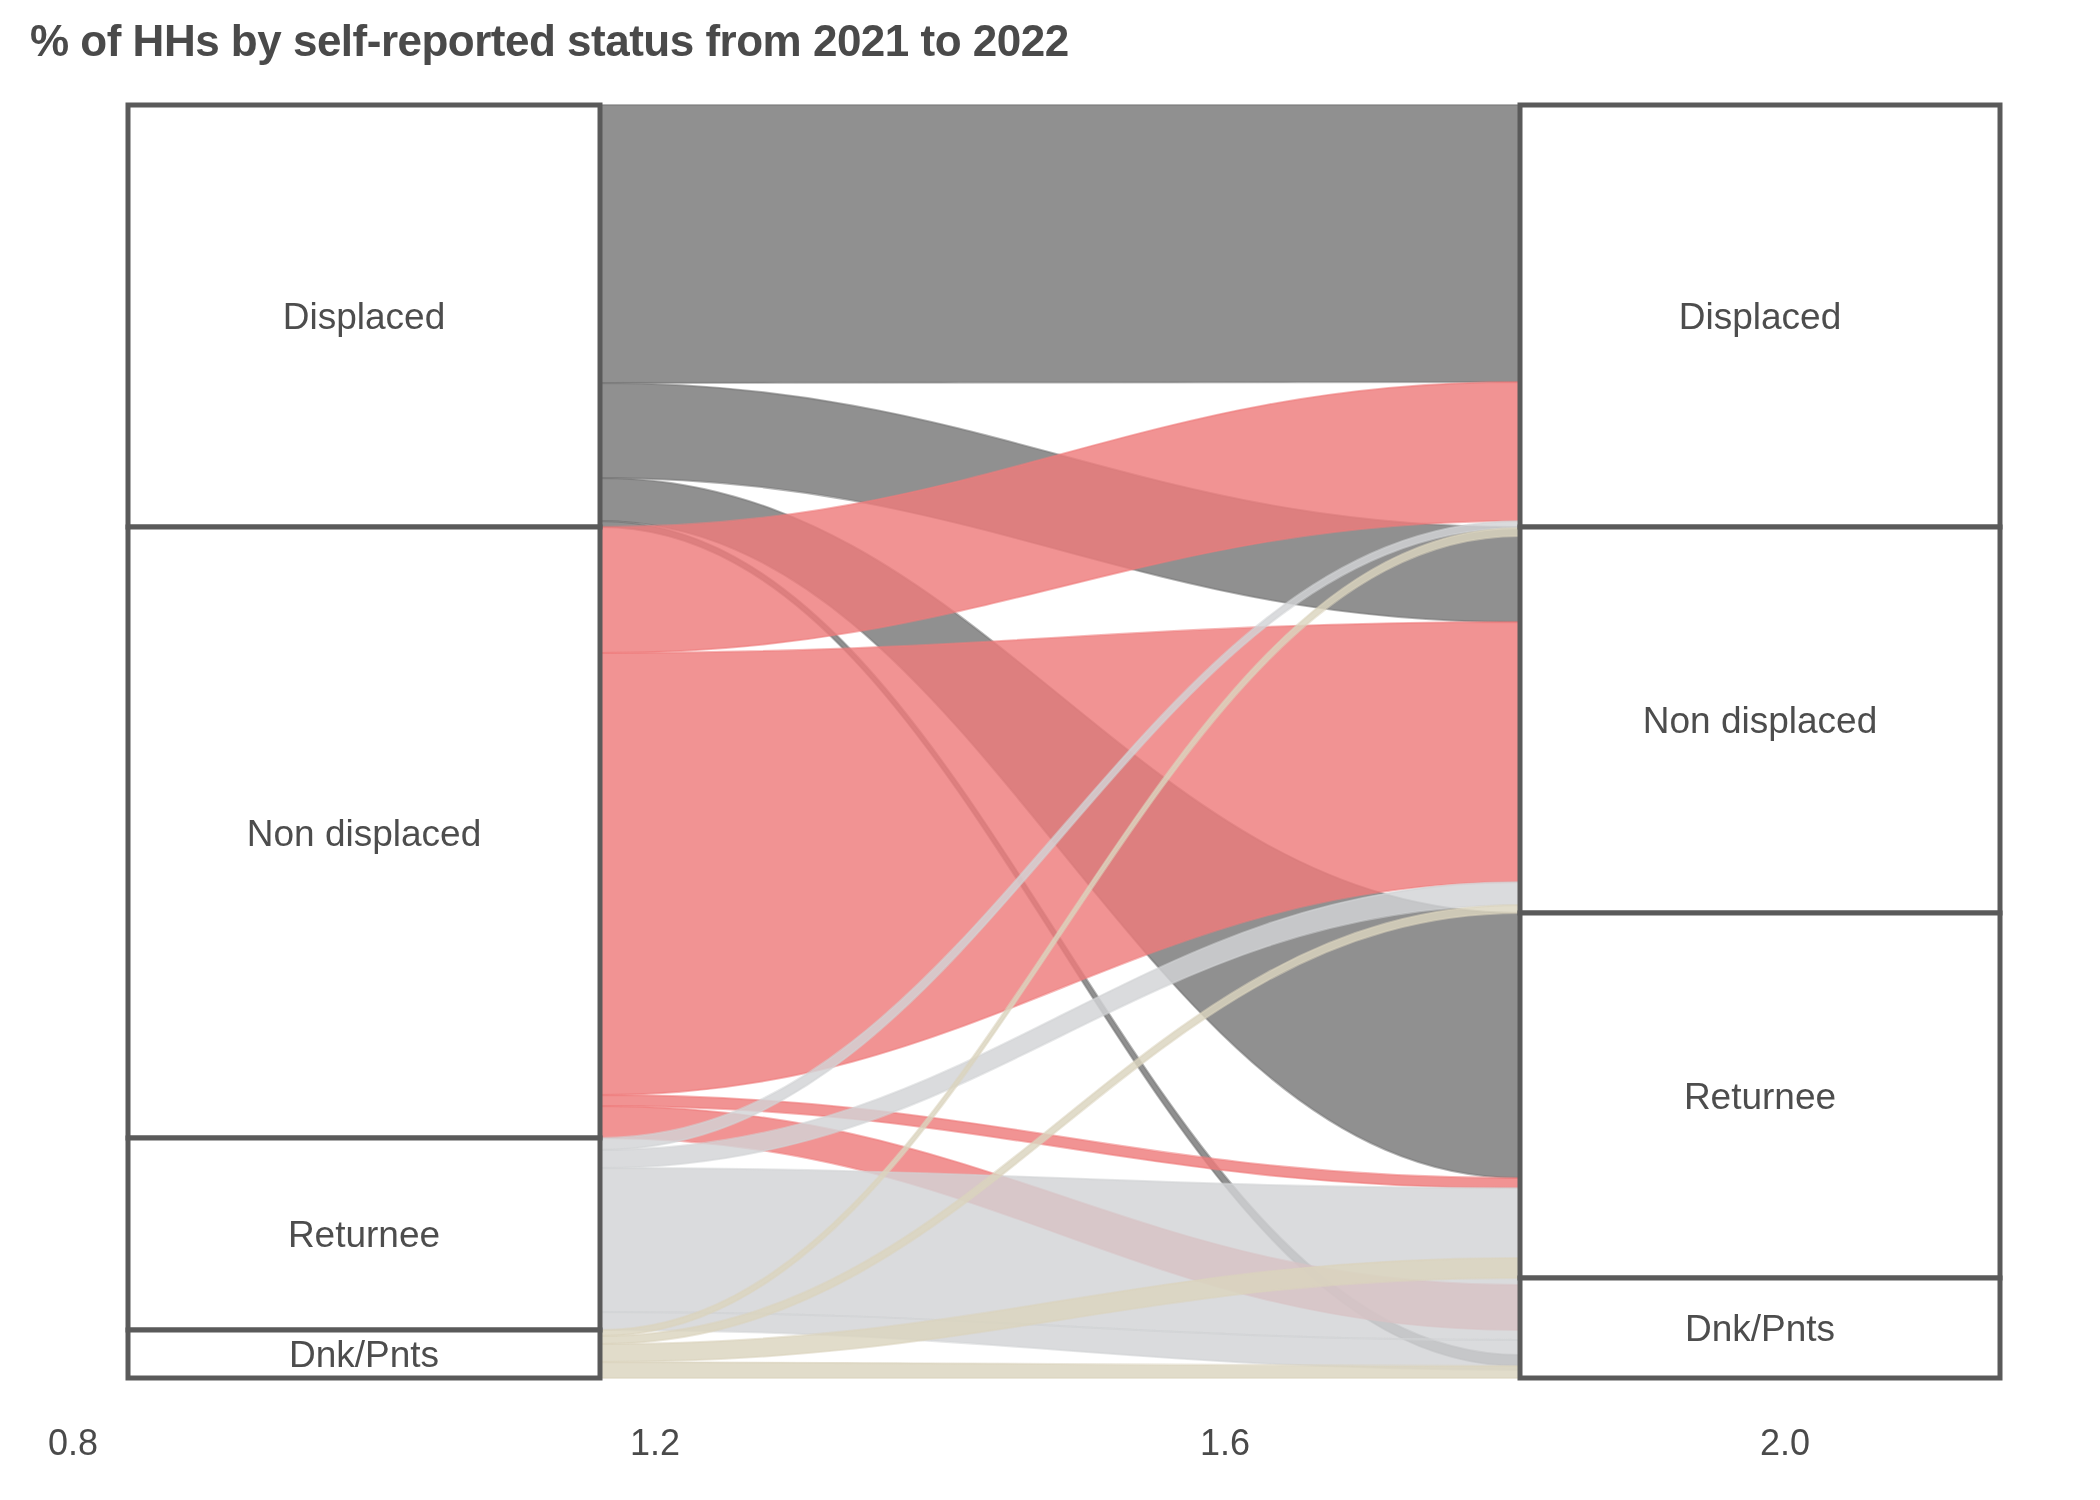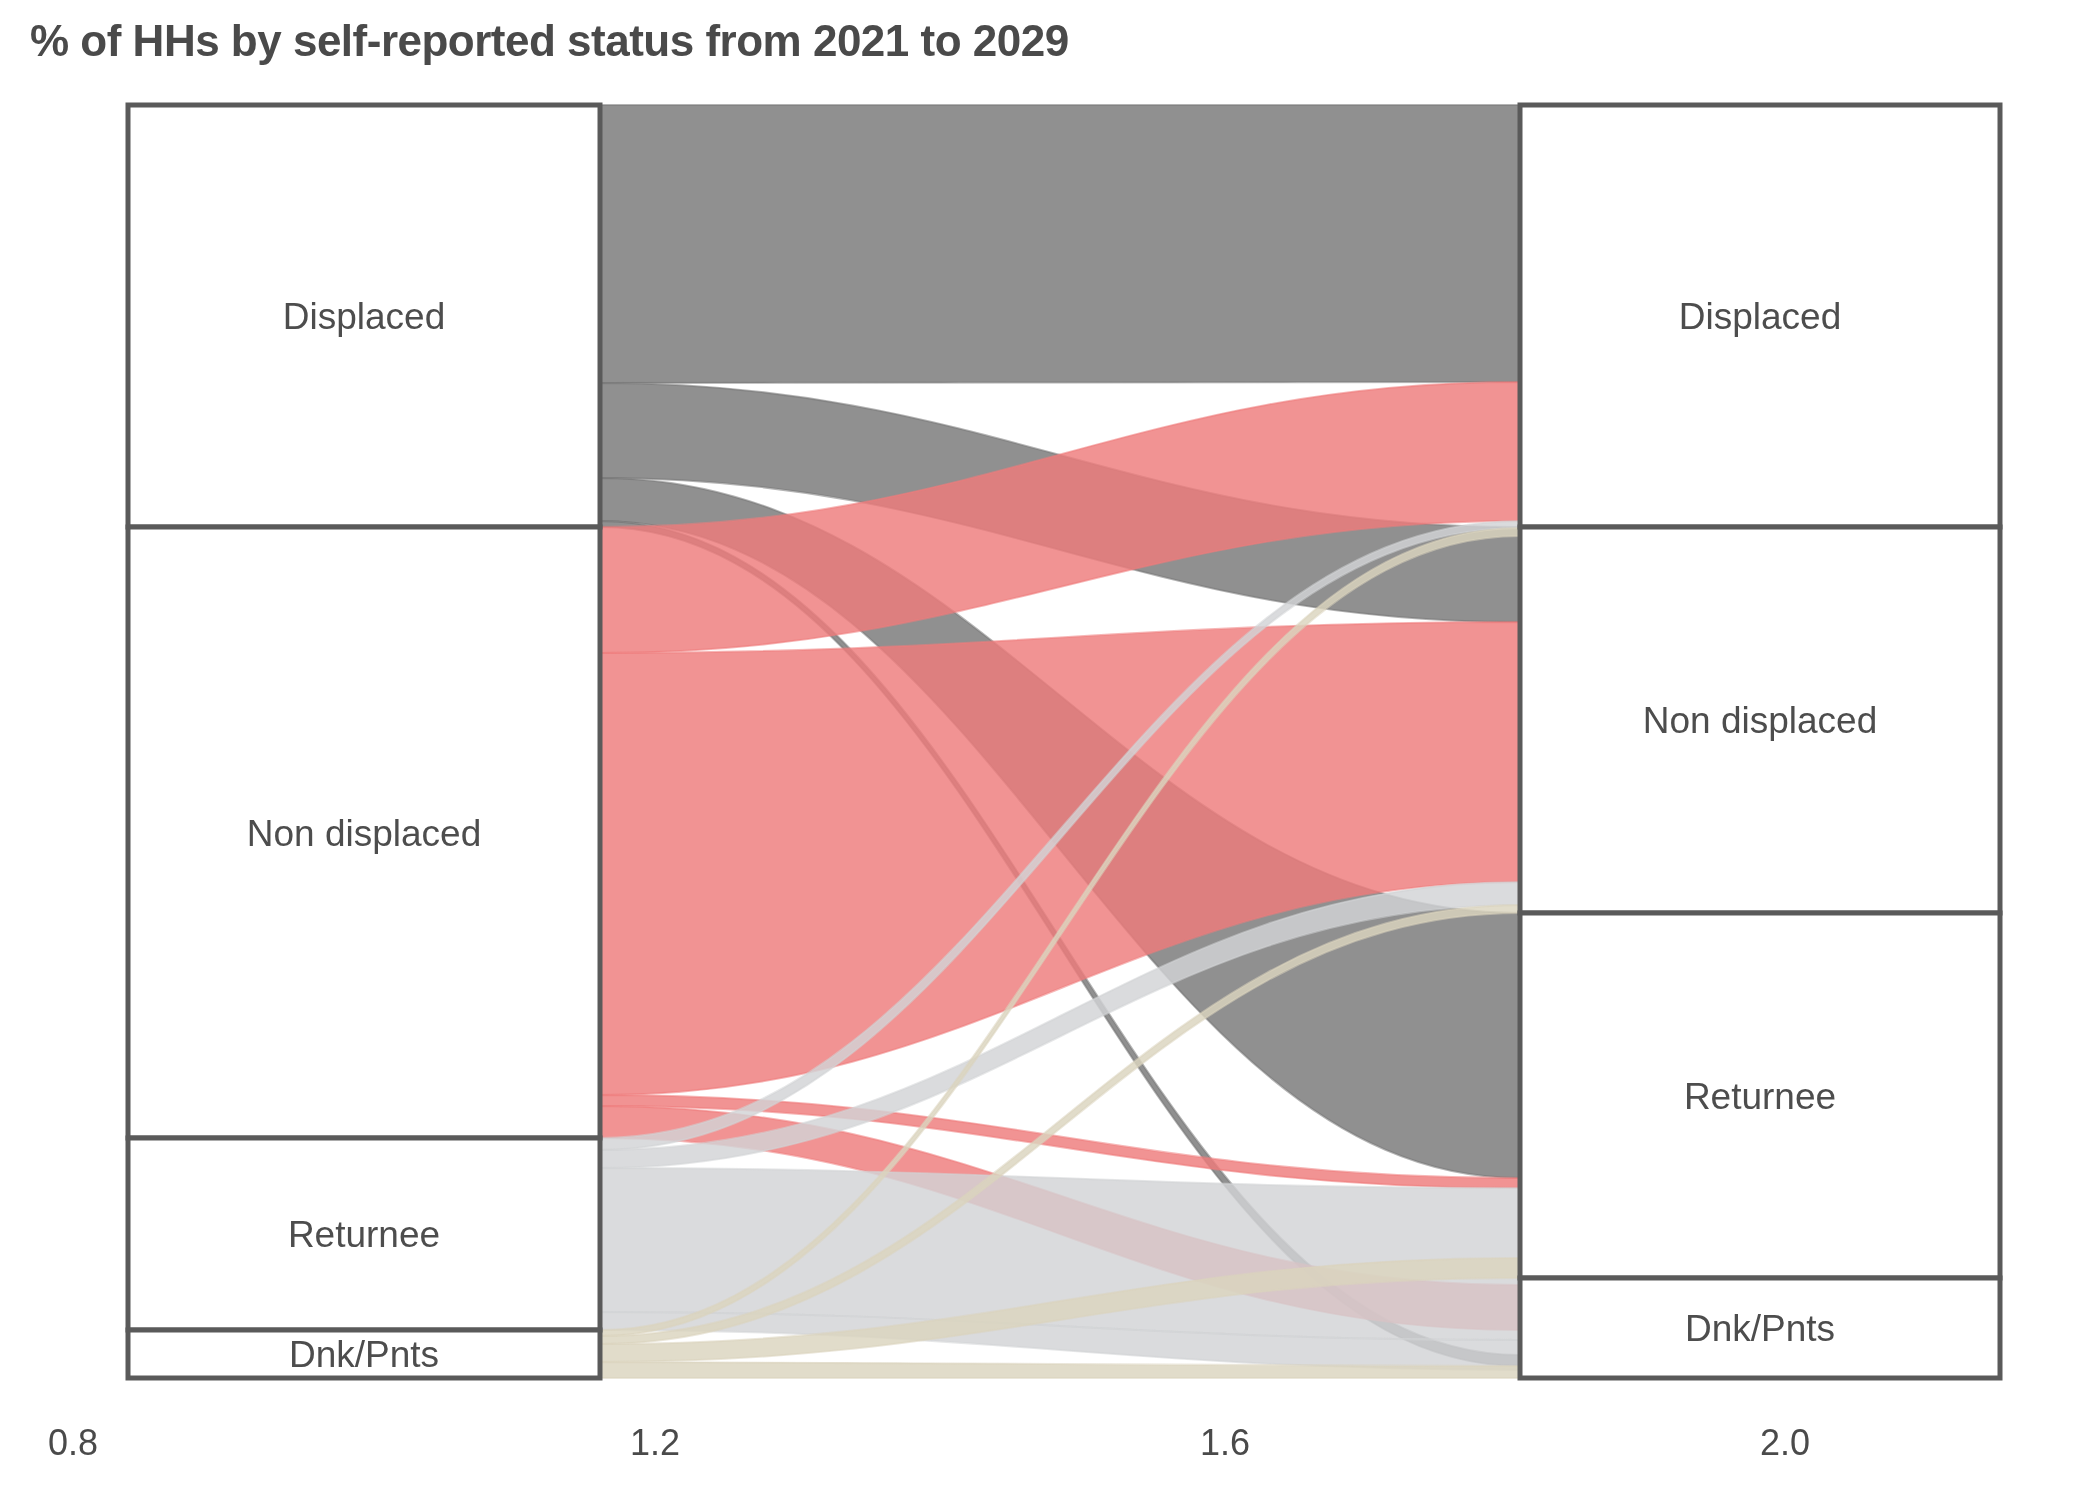--- a/index.html
+++ b/index.html
@@ -23,21 +23,21 @@
     font-family:"Liberation Sans",sans-serif;
     font-size:36px; fill:#4a4a4a;
   }
   .node-rect{fill:#ffffff; stroke:#5a5a5a; stroke-width:5;}
 </style>
 </head>
 <body>
 
 <div id="root">
 
-  <div id="chart-title">% of HHs by self-reported status from 2021 to 2029</div>
+  <div id="chart-title">% of HHs by self-reported status from 2021 to 2022</div>
 
   <svg id="plot" viewBox="0 0 2100 1500" xmlns="http://www.w3.org/2000/svg">
     <g id="links-layer">
         <path d="M 600 105 C 986.4 105, 1133.6 105, 1520 105 L 1520 382 C 1133.6 382, 986.4 383, 600 383 Z" fill="#777777" fill-opacity="0.82" stroke="#777777" stroke-width="2" stroke-opacity="0.55"></path>
         <path d="M 600 383 C 986.4 383, 1133.6 527, 1520 527 L 1520 622 C 1133.6 622, 986.4 478, 600 478 Z" fill="#777777" fill-opacity="0.82" stroke="#777777" stroke-width="2" stroke-opacity="0.55"></path>
         <path d="M 600 478 C 986.4 478, 1133.6 913, 1520 913 L 1520 1178 C 1133.6 1178, 986.4 521, 600 521 Z" fill="#777777" fill-opacity="0.82" stroke="#777777" stroke-width="2" stroke-opacity="0.55"></path>
         <path d="M 600 521 C 986.4 521, 1133.6 1355, 1520 1355 L 1520 1366 C 1133.6 1366, 986.4 527, 600 527 Z" fill="#777777" fill-opacity="0.82" stroke="#777777" stroke-width="2" stroke-opacity="0.55"></path>
         <path d="M 600 527 C 986.4 527, 1133.6 382, 1520 382 L 1520 521 C 1133.6 521, 986.4 653, 600 653 Z" fill="#ee7b7b" fill-opacity="0.82" stroke="#ee7b7b" stroke-width="2" stroke-opacity="0.55"></path>
         <path d="M 600 653 C 986.4 653, 1133.6 622, 1520 622 L 1520 882 C 1133.6 882, 986.4 1095, 600 1095 Z" fill="#ee7b7b" fill-opacity="0.82" stroke="#ee7b7b" stroke-width="2" stroke-opacity="0.55"></path>
         <path d="M 600 1095 C 986.4 1095, 1133.6 1178, 1520 1178 L 1520 1188 C 1133.6 1188, 986.4 1106, 600 1106 Z" fill="#ee7b7b" fill-opacity="0.82" stroke="#ee7b7b" stroke-width="2" stroke-opacity="0.55"></path>

